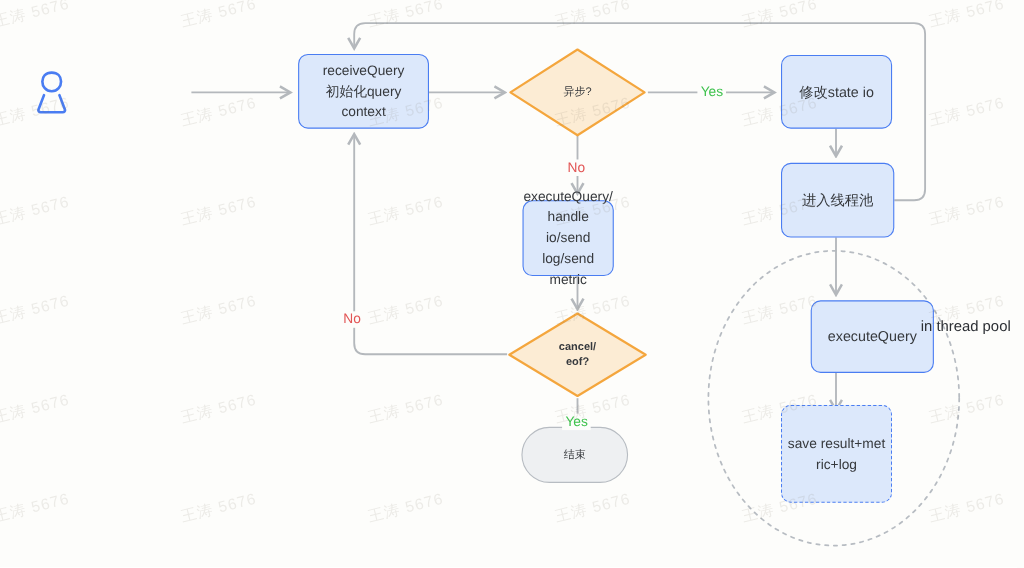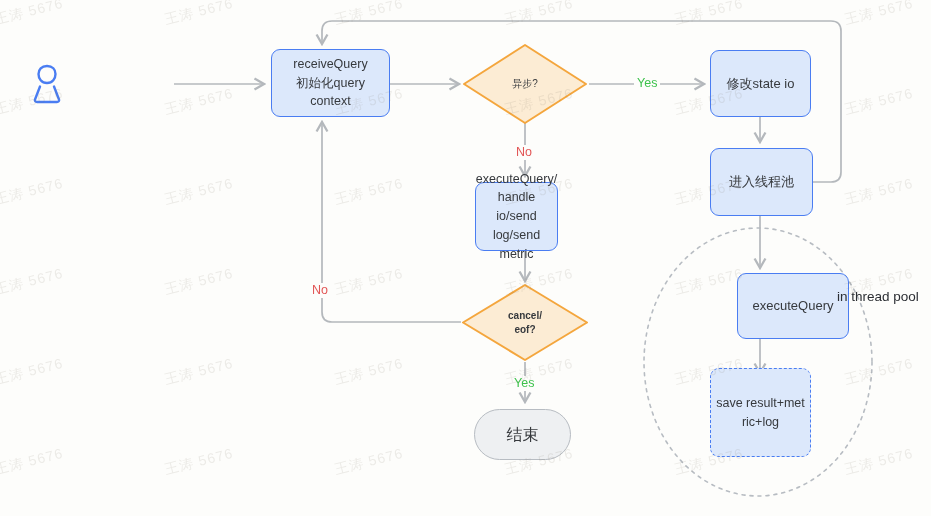--- a/index.html
+++ b/index.html
@@ -130,21 +130,21 @@
 log/send metric</div>
 
   <div class="diamond-wrap" style="left:460px;top:283px;width:130px;height:79px;font-weight:bold;">
     <svg width="130" height="79" viewBox="0 0 130 79">
       <polygon class="diamond-shape" points="65,2 127,39.5 65,77 3,39.5"></polygon>
     </svg>
     <div class="diamond-label">cancel/
 eof?</div>
   </div>
 
-  <div class="node stadium" style="left:474px;top:409px;width:97px;height:51px;font-size:16px;">结束</div>
+  <div class="node stadium" style="left:474px;top:388px;width:97px;height:51px;font-size:10px;">结束</div>
 
   <div class="node box" style="left:737px;top:273px;width:112px;height:66px;font-size:13px;">executeQuery</div>
 
   <div class="node box dashed" style="left:710px;top:368px;width:101px;height:89px;">save result+met
 ric+log</div>
 
   <span class="edge-label yes" style="left:634px;top:76px;">Yes</span>
   <span class="edge-label no" style="left:513px;top:145px;">No</span>
   <span class="edge-label no" style="left:309px;top:283px;">No</span>
   <span class="edge-label yes" style="left:511px;top:376px;">Yes</span>

